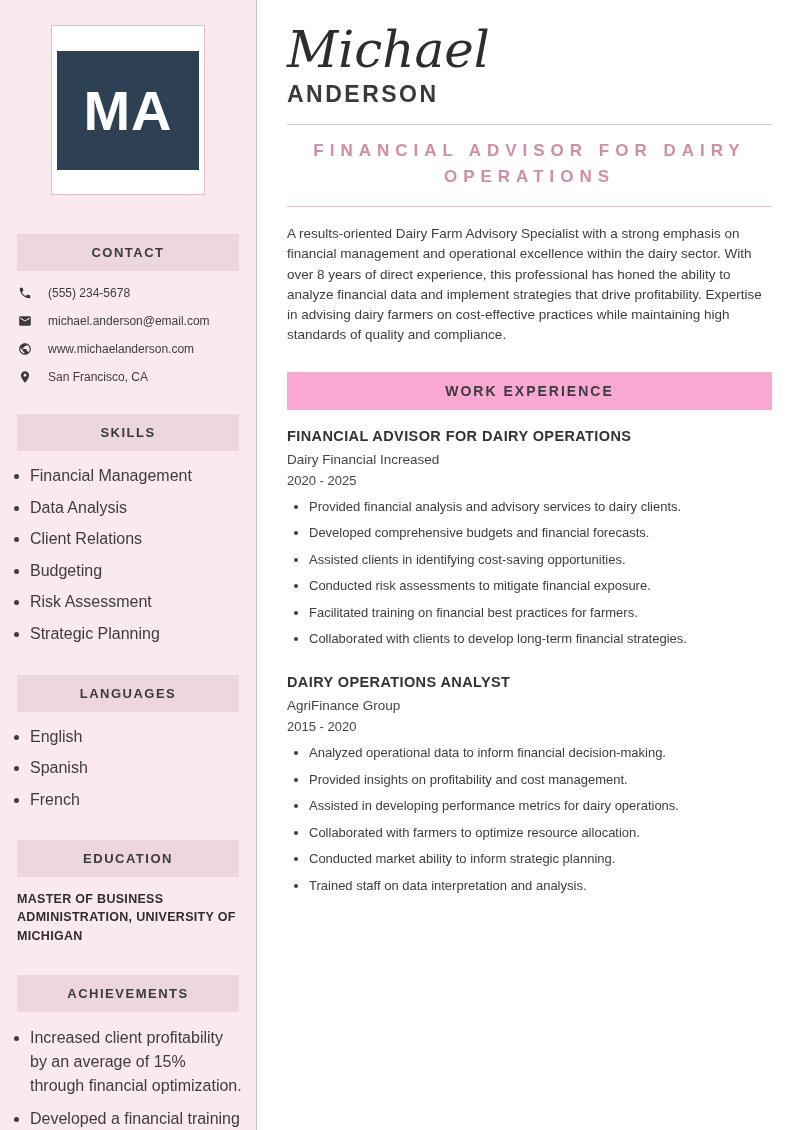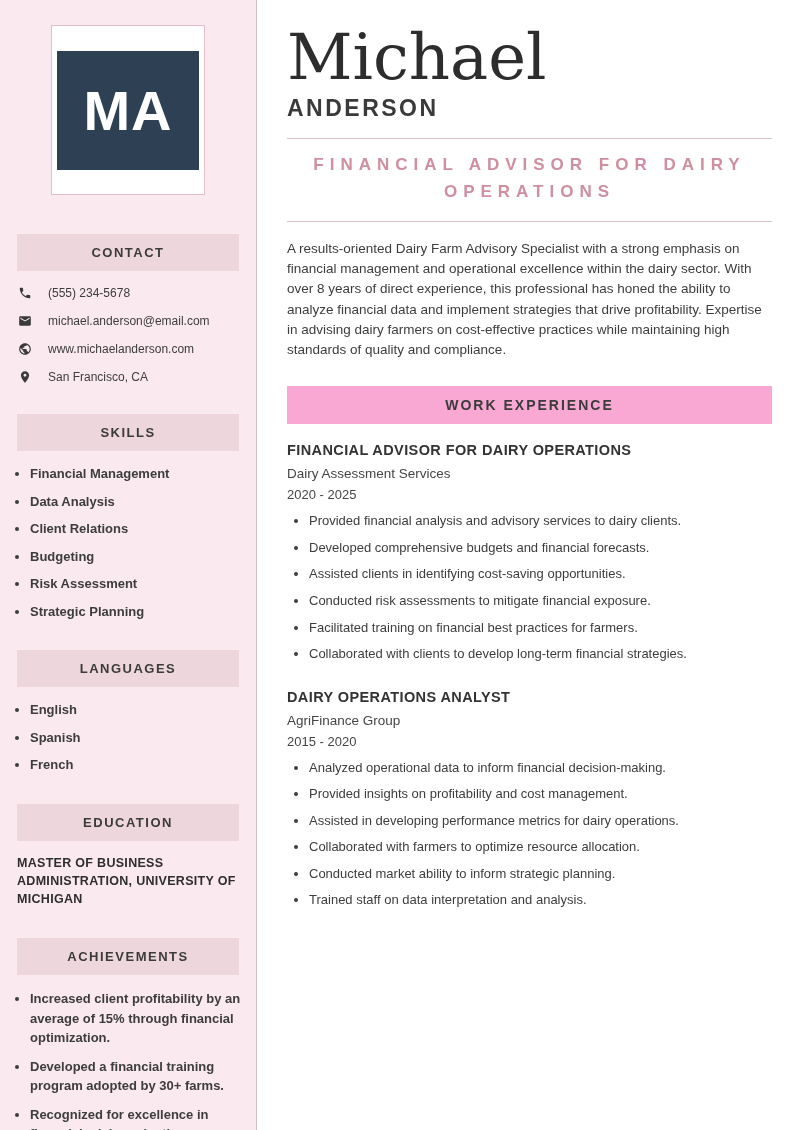--- a/index.html
+++ b/index.html
@@ -45,39 +45,40 @@
     color: #3b3b3b;
   }
   .band-contact { margin-top: 39px; }
   .band-skills, .band-languages, .band-education, .band-achievements { margin-top: 30px; }
 
   .contact-list { list-style: none; margin: 15px 0 0; padding: 0 10px 0 18px; }
   .contact-item { display: flex; align-items: center; gap: 16px; font-size: 12px; margin-bottom: 14px; color: #3d3d3d; }
   .cicon { width: 14px; height: 14px; display: inline-flex; flex: none; }
   .cicon svg { width: 14px; height: 14px; fill: #3a3a3a; }
 
-  .side-list { margin: 14px 0 0; padding: 0 12px 0 30px; font-size: 13px; color: #3d3d3d; font-weight: bold; }
+  .side-list { margin: 14px 0 0; padding: 0 12px 0 30px; font-size: 16px; color: #3d3d3d; }
   .side-list li { margin-bottom: 10px; line-height: 1.35; }
   .achv-list li { margin-bottom: 9px; line-height: 1.5; }
 
   .edu-text {
     margin: 13px 17px 0;
     font-weight: bold;
     font-size: 12.5px;
     line-height: 1.45;
     color: #2e2e2e;
     letter-spacing: 0.3px;
   }
 
   
   .main { flex: 1; padding: 24px 28px 0 30px; }
   .first-name {
     font-family: "DejaVu Serif", serif;
+    font-style: italic;
     font-weight: normal;
-    font-size: 64px;
+    font-size: 50px;
     line-height: 1.05;
     margin: 0;
     color: #2d2d2d;
   }
   .last-name {
     font-size: 23px;
     font-weight: bold;
     letter-spacing: 2.5px;
     margin: 4px 0 0;
     color: #3a3a3a;
@@ -208,21 +209,21 @@
     <hr class="rule">
     <div class="headline">FINANCIAL ADVISOR FOR DAIRY OPERATIONS</div>
     <hr class="rule">
 
     <p class="summary">A results-oriented Dairy Farm Advisory Specialist with a strong emphasis on financial management and operational excellence within the dairy sector. With over 8 years of direct experience, this professional has honed the ability to analyze financial data and implement strategies that drive profitability. Expertise in advising dairy farmers on cost-effective practices while maintaining high standards of quality and compliance.</p>
 
     <div class="work-band">WORK EXPERIENCE</div>
 
     <section>
       <h3 class="job-title">FINANCIAL ADVISOR FOR DAIRY OPERATIONS</h3>
-      <div class="company">Dairy Assessment Services</div>
+      <div class="company">Dairy Financial Increased</div>
       <div class="dates">2020 - 2025</div>
       <ul class="job-bullets">
 
       <li>Provided financial analysis and advisory services to dairy clients.</li>
           <li>Developed comprehensive budgets and financial forecasts.</li>
           <li>Assisted clients in identifying cost-saving opportunities.</li>
           <li>Conducted risk assessments to mitigate financial exposure.</li>
           <li>Facilitated training on financial best practices for farmers.</li>
           <li>Collaborated with clients to develop long-term financial strategies.</li>
         </ul>

